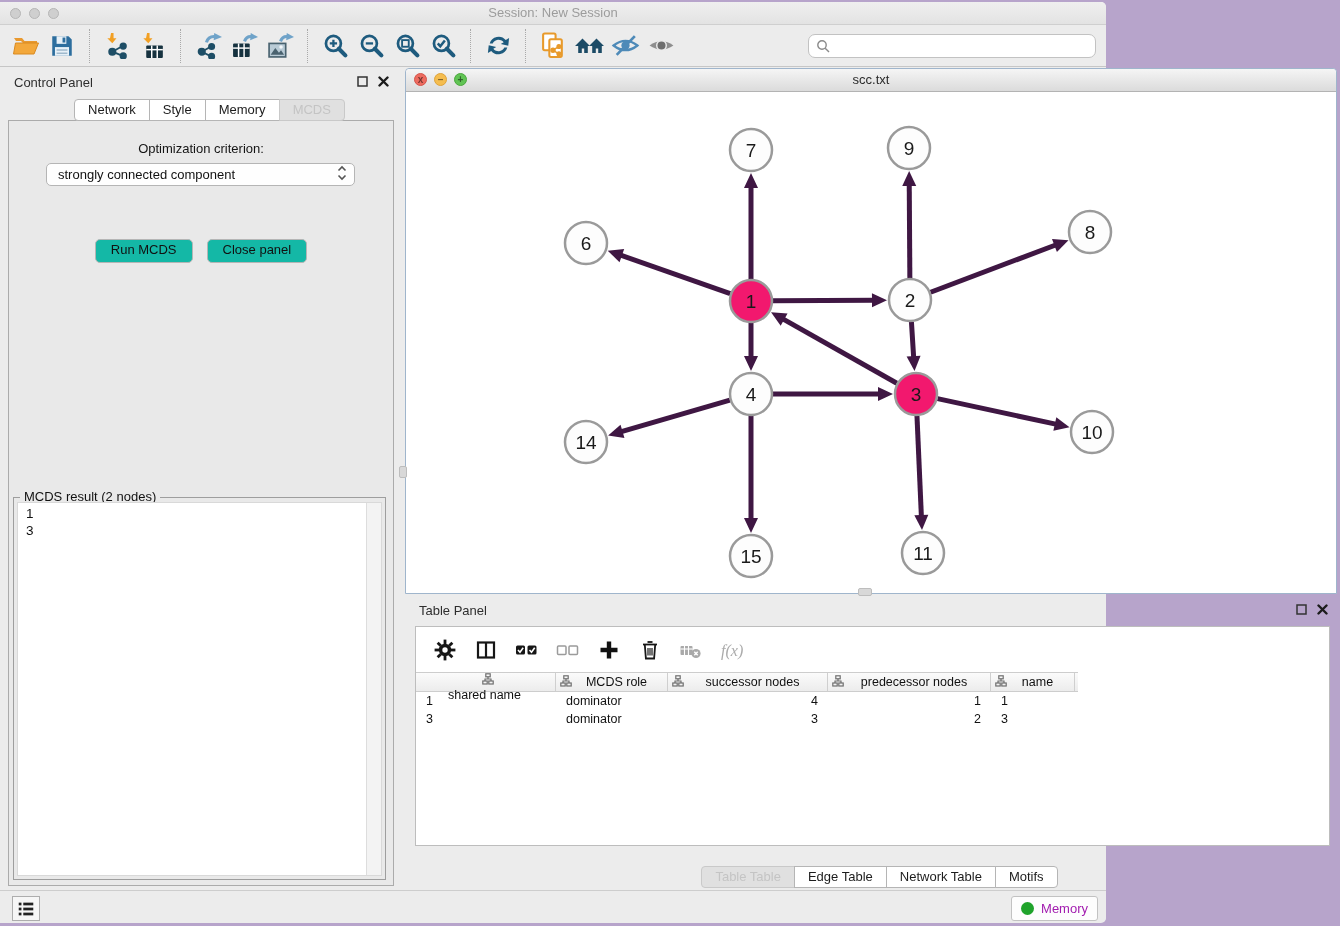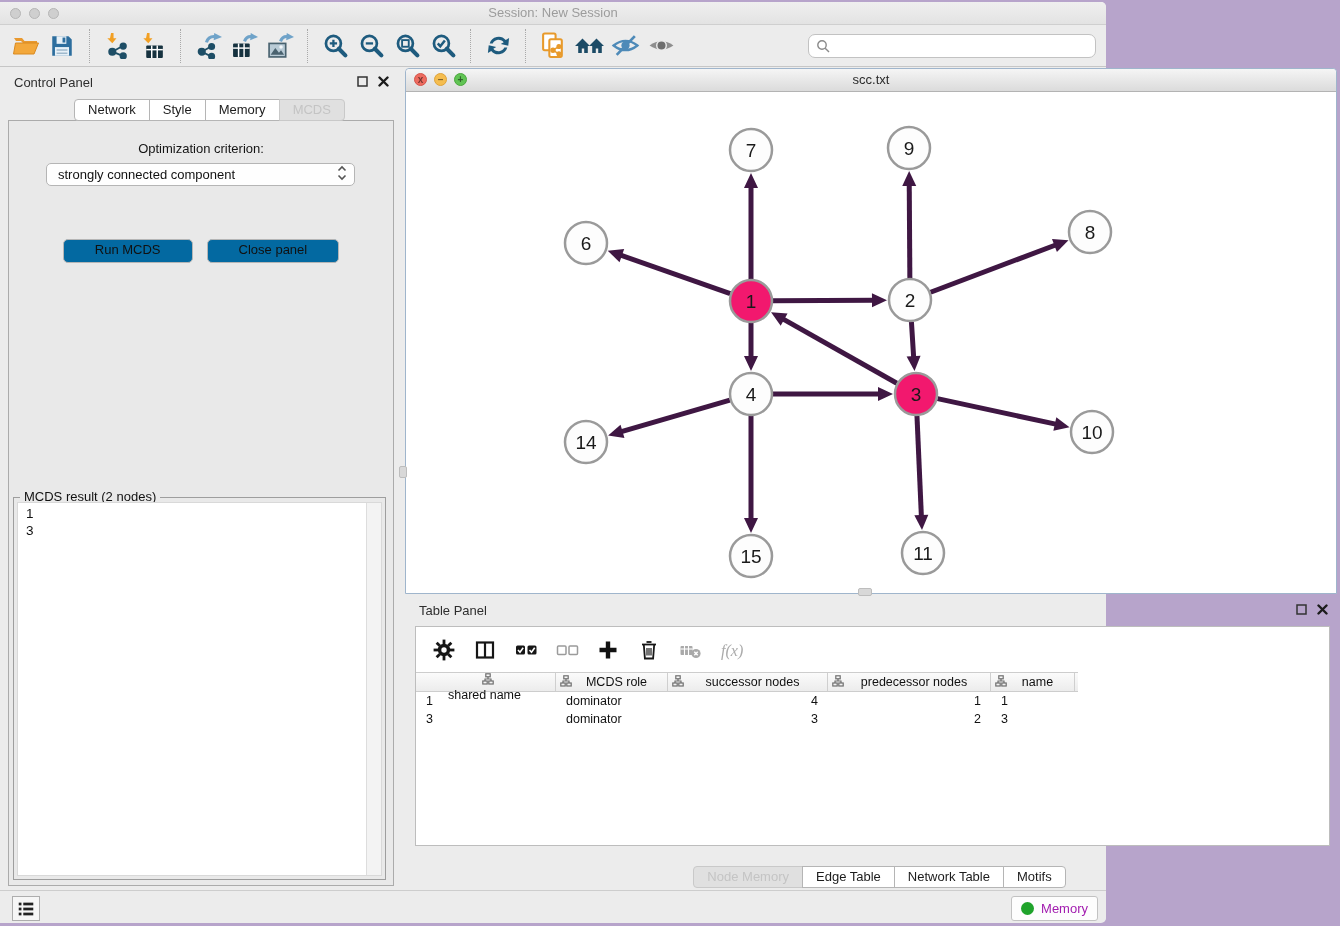--- a/index.html
+++ b/index.html
@@ -29,41 +29,41 @@
   .seg-row{position:absolute;left:0;right:0;top:31px;display:flex;justify-content:center;z-index:3}
   .seg-tab{height:20px;line-height:20px;padding:0 13px;background:#fff;border:1px solid #B5B5B5;margin-left:-1px;font-size:13px;color:#1C1C1C;white-space:nowrap}
   .seg-tab:first-child{border-radius:4px 0 0 4px;margin-left:16px}
   .seg-tab:last-child{border-radius:0 4px 4px 0}
   .seg-tab.selected{background:#E0E0E0;color:#C4C4C4;border-color:#C9C9C9}
   .cp-body{position:absolute;left:8px;right:9px;top:52px;bottom:4px;border:1px solid #ABABAB;background:#E9E9E9}
   .opt-label{position:absolute;left:0;right:0;top:20px;text-align:center;font-size:13px;color:#151515}
   .select{position:absolute;left:37px;right:38px;top:42px;height:23px;background:#FEFEFE;border:1px solid #B5B5B5;border-radius:5px;display:flex;align-items:center;padding-left:11px;box-sizing:border-box;font-size:13px;color:#111}
   .select .stepper{margin-left:auto;margin-right:5px}
   .btn-row{position:absolute;left:0;right:0;top:118px;display:flex;justify-content:center;gap:14px}
-  .push-btn{height:22px;line-height:20px;padding:0 31px;background:#0369a1;border:1px solid #B5B5B5;border-radius:5px;font-size:13px;color:#111}
+  .push-btn{height:22px;line-height:20px;padding:0 15px;background:#14b8a6;border:1px solid #B5B5B5;border-radius:5px;font-size:13px;color:#111}
   .fieldset{position:absolute;left:4px;right:7px;top:376px;height:381px;border:1px solid #9E9E9E;background:#E9E9E9}
   .fieldset .legend{position:absolute;top:-9px;left:6px;background:#E9E9E9;padding:0 4px;font-size:13px;color:#111}
   .fs-inner{position:absolute;left:3px;right:3px;top:4px;bottom:3px;background:#fff;border:1px solid #D9D9D9}
   .fs-scroll{position:absolute;right:0;top:0;bottom:0;width:14px;background:#F3F3F3;border-left:1px solid #DDD}
   .fs-lines{padding:2px 8px;font-size:13.5px;line-height:17px;color:#111}
 
   
   .netwin{position:absolute;left:405px;top:66px;width:932px;height:526px;background:#fff;border:1px solid #9FB5CC;border-radius:4px 4px 0 0;box-sizing:border-box}
   .nw-titlebar{position:relative;height:22px;background:linear-gradient(#F5F5F5,#DBDBDB);border-bottom:1px solid #B3B3B3;border-radius:4px 4px 0 0}
   .nw-traffic{position:absolute;left:8px;top:4px;display:flex;gap:7px}
   .nw-tl{width:13px;height:13px;border-radius:50%;box-sizing:border-box;font-size:10px;font-weight:bold;line-height:12px;text-align:center;color:rgba(0,0,0,.5)}
   .nw-title{text-align:center;line-height:21px;font-size:13px;color:#2B2B2B}
   .canvas{position:relative;width:100%;height:502px;overflow:hidden}
   .grip{position:absolute;background:#D8D8D8;border:1px solid #BDBDBD;border-radius:2px}
 
   
   .tpanel{position:absolute;left:405px;top:595px;width:933px;height:293px}
   .tp-box{position:absolute;left:10px;right:8px;top:29px;height:220px;background:#fff;border:1px solid #BDBDBD;box-sizing:border-box}
   .tp-toolbar{height:45px;display:flex;align-items:center;gap:17px;padding-left:16px}
-  .tp-btn{width:24px;height:24px;display:flex;align-items:center;justify-content:center}
+  .tp-btn{width:24px;height:24px;display:flex;align-items:center;justify-content:flex-end}
   .thead{display:flex;height:20px;border-top:1px solid #CDCDCD;border-bottom:1px solid #CDCDCD;background:linear-gradient(#FBFBFB,#ECECEC);box-sizing:border-box}
   .th{display:flex;align-items:center;border-right:1px solid #CFCFCF;box-sizing:border-box;font-size:12.5px;color:#111;padding-left:4px}
   .th .lbl{flex:1;text-align:center;padding-right:6px}
   .trow{display:flex;height:16px;font-size:12.5px;color:#111;margin-top:2px}
   .td{box-sizing:border-box;padding:0 10px;overflow:hidden;white-space:nowrap}
   .tabs-bottom{position:absolute;left:0;right:0;top:269px;display:flex;justify-content:center}
 
   
   .statusbar{position:absolute;left:0;right:0;top:888px;height:32px;background:#ECECEC;border-top:1px solid #CDCDCD;border-radius:0 0 5px 0}
   .list-btn{position:absolute;left:12px;top:5px;width:26px;height:23px;background:#F6F6F6;border:1px solid #ADADAD;display:flex;align-items:center;justify-content:center}
@@ -511,21 +511,21 @@
           <div class="trow">
             <div class="td" style="width: 140px; text-align: left;">3</div>
             <div class="td" style="width: 112px; text-align: left;">dominator</div>
             <div class="td" style="width: 160px; text-align: right;">3</div>
             <div class="td" style="width: 163px; text-align: right;">2</div>
             <div class="td" style="width: 84px; text-align: left;">3</div>
           </div>
         </div>
     </div>
     <div class="tabs-bottom" id="table-tabs">
-        <div class="seg-tab selected">Node Memory</div>
+        <div class="seg-tab selected">Table Table</div>
         <div class="seg-tab">Edge Table</div>
         <div class="seg-tab">Network Table</div>
         <div class="seg-tab">Motifs</div>
       </div>
   </div>
 
   <div class="statusbar">
     <div class="list-btn">
       <svg width="20" height="20" viewBox="0 0 22 22">
           <g fill="#222">

